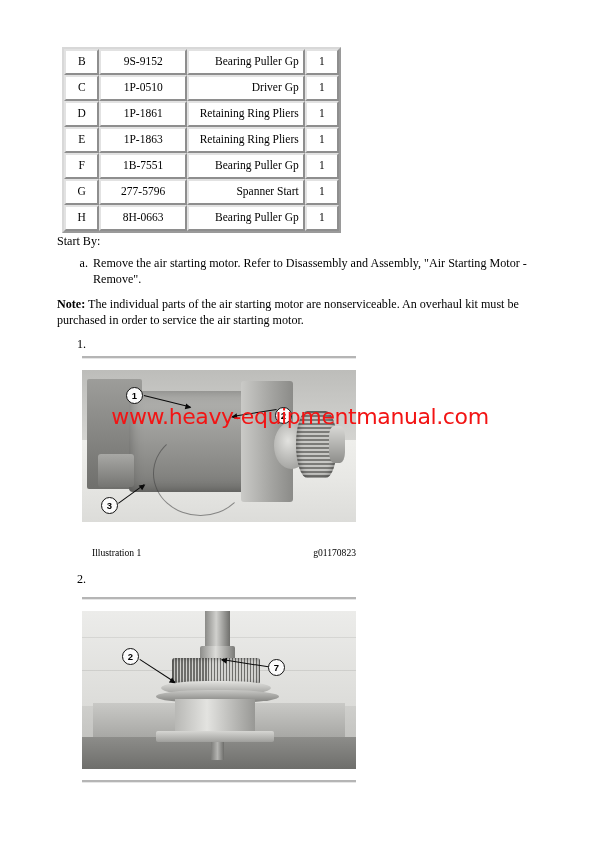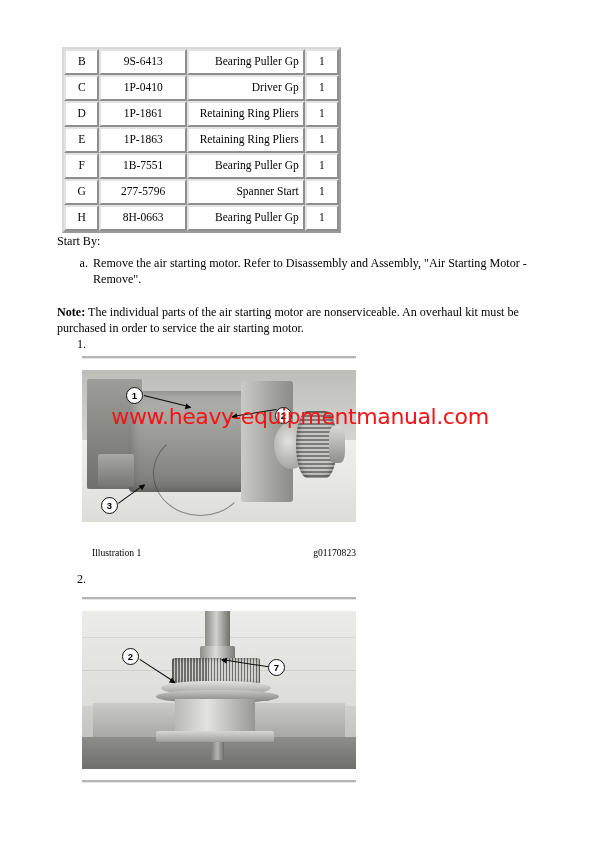--- a/index.html
+++ b/index.html
@@ -71,21 +71,20 @@
     left: 0;
     top: 0;
     width: 14px;
     text-align: right;
   }
   .note-para {
     left: 57px;
     top: 297px;
     width: 487px;
     text-indent: 0;
-    margin-top: 8px;
   }
   .note-para .note-lbl { font-weight: bold; }
   .num-list-1 {
     left: 72px;
     top: 337px;
     width: 472px;
   }
   .num-list-1 .li, .num-list-2 .li {
     position: relative;
     padding-left: 20px;
@@ -314,27 +313,27 @@
   }
 </style>
 </head>
 <body>
 
 <div class="tool-table-wrap">
   <table class="tool-table">
     <tbody>
       <tr>
         <td class="c-letter">B</td>
-        <td class="c-part">9S-6413</td>
+        <td class="c-part">9S-9152</td>
         <td class="c-desc">Bearing Puller Gp</td>
         <td class="c-qty">1</td>
       </tr>
       <tr>
         <td class="c-letter">C</td>
-        <td class="c-part">1P-0410</td>
+        <td class="c-part">1P-0510</td>
         <td class="c-desc">Driver Gp</td>
         <td class="c-qty">1</td>
       </tr>
       <tr>
         <td class="c-letter">D</td>
         <td class="c-part">1P-1861</td>
         <td class="c-desc">Retaining Ring Pliers</td>
         <td class="c-qty">1</td>
       </tr>
       <tr>

